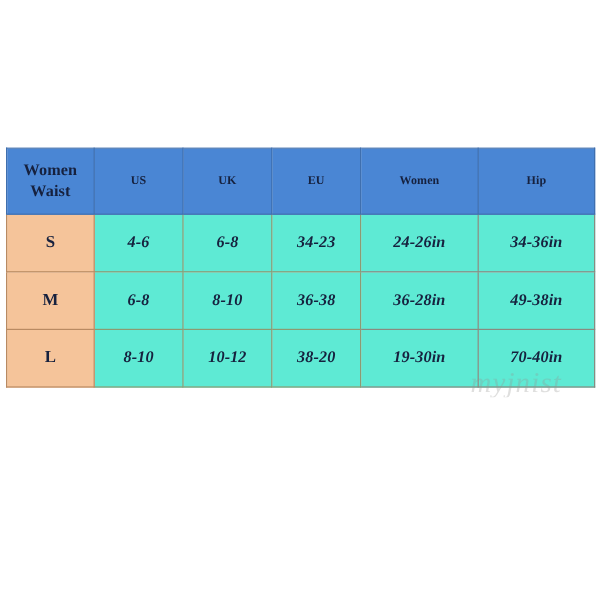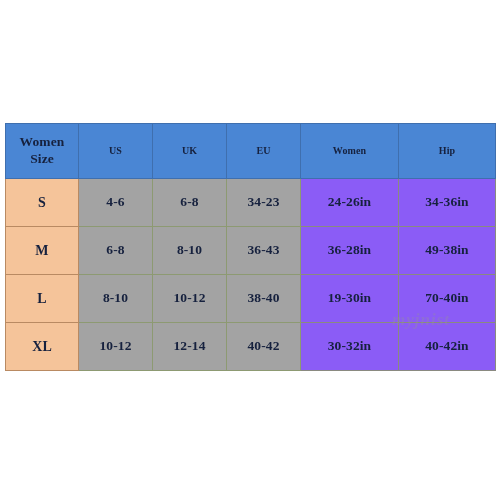--- a/index.html
+++ b/index.html
@@ -69,39 +69,41 @@
   .size-table tbody tr {
     height: 48px;
   }
 
   td.cell-size {
     background: #f5c49a;
     border-color: #b98a62;
     font-size: 14px;
   }
   td.cell-green {
-    background: #a3a3a3;
+    background: #5eead4;
     border-color: #8d9a72;
+    font-style: italic;
   }
   td.cell-white {
-    background: #8b5cf6;
+    background: #5eead4;
     border-color: #8a8a80;
+    font-style: italic;
   }
 
   
   .watermark {
     position: absolute;
     left: 392px;
     top: 309px;
     width: 104px;
     height: 22px;
     font-family: "Liberation Serif", "DejaVu Serif", serif;
     font-style: italic;
-    font-weight: bold;
-    font-size: 17px;
+    font-weight: normal;
+    font-size: 24px;
     line-height: 22px;
     letter-spacing: 1px;
     color: rgba(150, 150, 145, 0.30);
     white-space: nowrap;
     overflow: hidden;
     pointer-events: none;
   }
 </style>
 </head>
 <body>
@@ -114,21 +116,21 @@
       <col class="col-us">
       <col class="col-uk">
       <col class="col-eu">
       <col class="col-waist">
       <col class="col-hip">
     </colgroup>
     <thead>
       <tr>
         <th class="corner-head">
           <span class="corner-line">Women</span>
-          <span class="corner-line">Size</span>
+          <span class="corner-line">Waist</span>
         </th>
         <th>US</th>
         <th>UK</th>
         <th>EU</th>
         <th>Women</th>
         <th>Hip</th>
       </tr>
     </thead>
     <tbody>
       <tr>
@@ -136,38 +138,30 @@
         <td class="cell-green">4-6</td>
         <td class="cell-green">6-8</td>
         <td class="cell-green">34-23</td>
         <td class="cell-white">24-26in</td>
         <td class="cell-white">34-36in</td>
       </tr>
       <tr>
         <td class="cell-size">M</td>
         <td class="cell-green">6-8</td>
         <td class="cell-green">8-10</td>
-        <td class="cell-green">36-43</td>
+        <td class="cell-green">36-38</td>
         <td class="cell-white">36-28in</td>
         <td class="cell-white">49-38in</td>
       </tr>
       <tr>
         <td class="cell-size">L</td>
         <td class="cell-green">8-10</td>
         <td class="cell-green">10-12</td>
-        <td class="cell-green">38-40</td>
+        <td class="cell-green">38-20</td>
         <td class="cell-white">19-30in</td>
         <td class="cell-white">70-40in</td>
-      </tr>
-      <tr>
-        <td class="cell-size">XL</td>
-        <td class="cell-green">10-12</td>
-        <td class="cell-green">12-14</td>
-        <td class="cell-green">40-42</td>
-        <td class="cell-white">30-32in</td>
-        <td class="cell-white">40-42in</td>
       </tr>
     </tbody>
   </table>
 
   <div class="watermark">myjnist</div>
 
 </div>
 
 </body></html>

